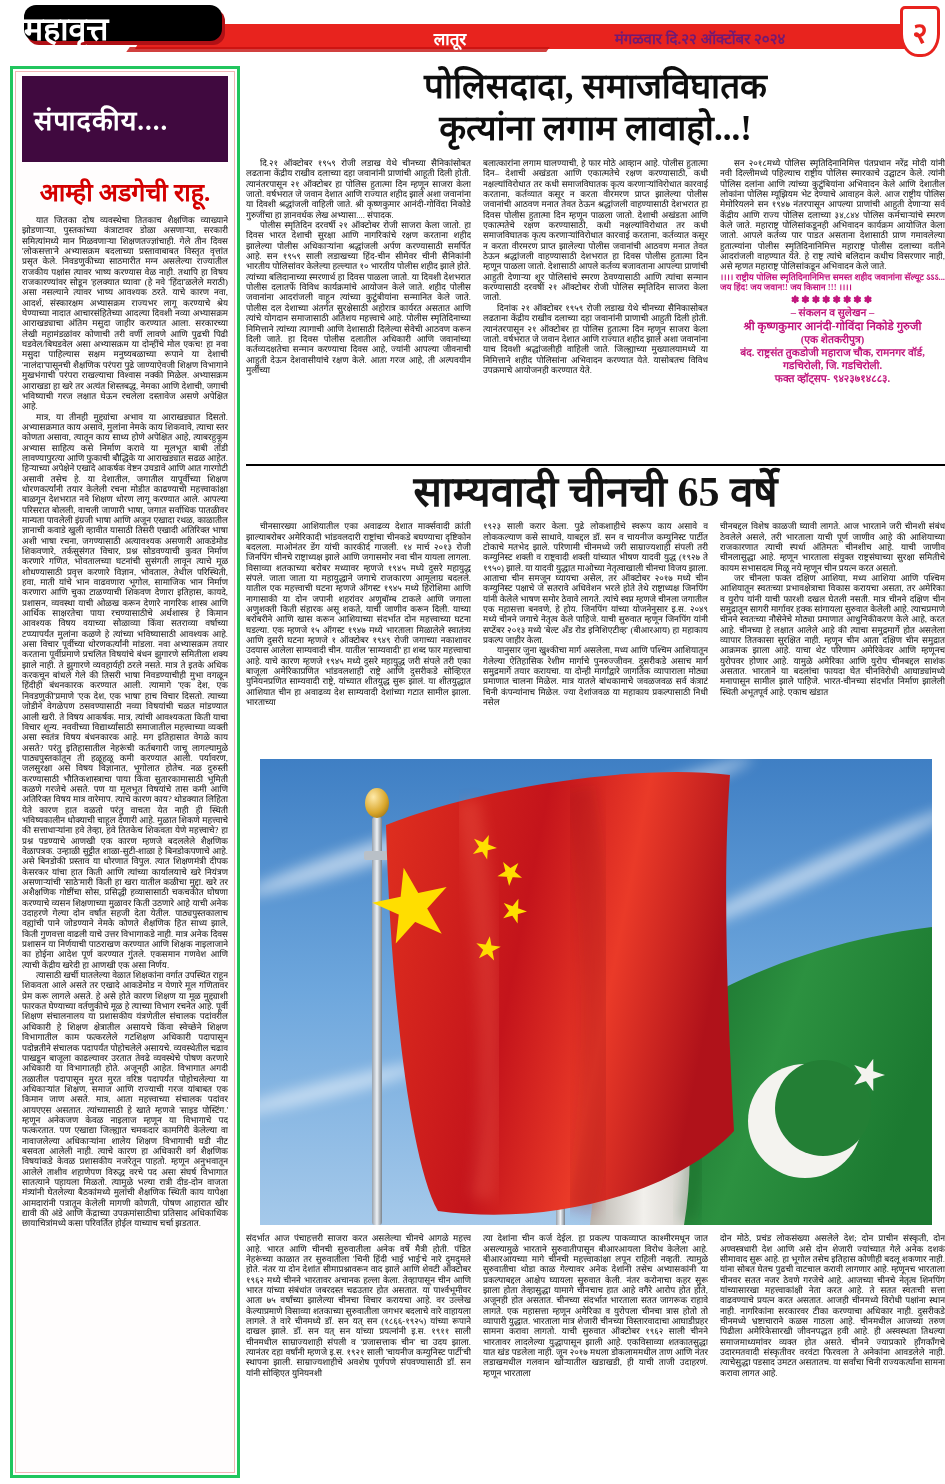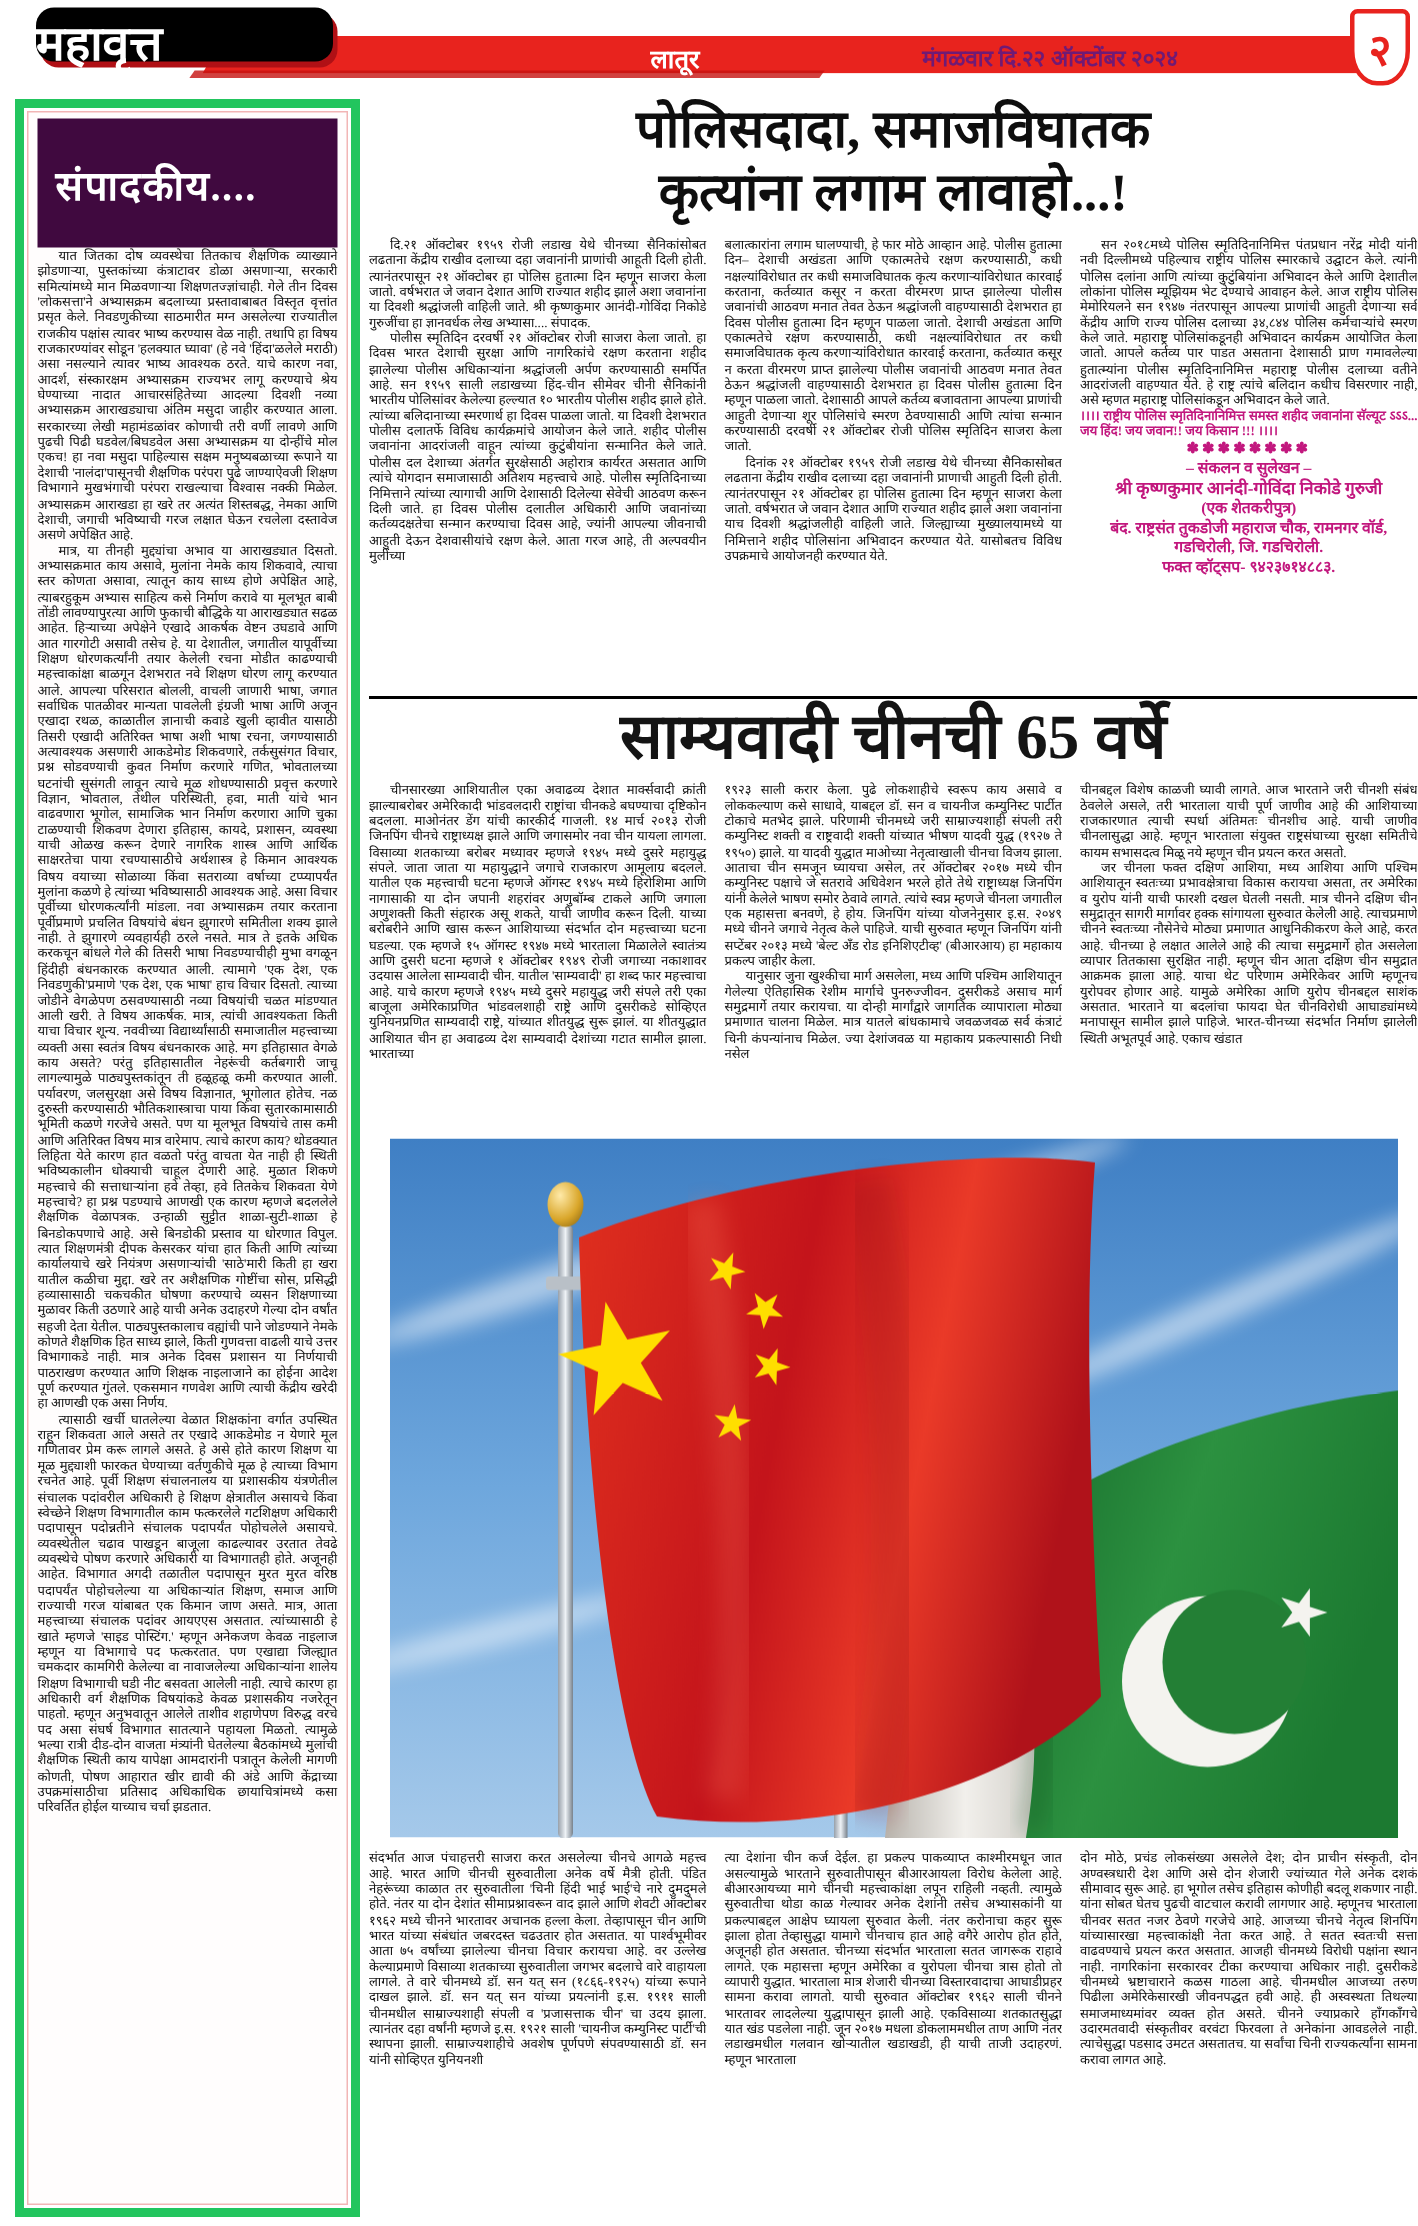--- a/index.html
+++ b/index.html
@@ -17,21 +17,21 @@
   .mast-city{position:absolute;left:380px;top:27px;width:140px;text-align:center;color:#fff;
              font-size:17px;font-weight:bold;}
   .mast-date{position:absolute;left:555px;top:28px;width:290px;text-align:center;color:#701a75;
              font-size:15px;font-weight:bold;}
   .page-badge{position:absolute;right:5px;top:6px;width:34px;height:45px;background:#fff;
               border:3px solid #e8231e;border-radius:5px 5px 45% 45%;color:#e8231e;
               font-weight:bold;font-size:29px;display:flex;align-items:center;justify-content:center;}
 
   
   .editorial{position:absolute;left:10px;top:66px;width:230px;height:1412px;background:#fffdfd;
-             border:6px solid #22c55e;box-sizing:border-box;padding:7px 9px;
+             border:3px solid #22c55e;box-sizing:border-box;padding:7px 9px;
              box-shadow:inset 0 0 0 2px #ffffff,inset 0 0 0 3px #f2b5b5;}
   .ed-head{background:#40093f;color:#fff;font-size:27px;font-weight:bold;height:86px;
            display:flex;align-items:center;padding-left:12px;letter-spacing:1px;}
   .ed-title{color:#d40000;font-size:25px;font-weight:bold;text-align:center;margin:12px 0 7px;}
   .ed-body{font-size:8.7px;line-height:10.35px;text-align:justify;height:1246px;overflow:hidden;}
   .ed-body p{margin:0;text-indent:14px;}
 
   
   .main{position:absolute;left:246px;top:60px;width:699px;}
   .headline1{margin:6px 0 8px;font-size:35px;line-height:1.2;font-weight:bold;text-align:center;color:#0e0e0e;}
@@ -63,20 +63,21 @@
     <div class="mast-bar"></div>
     <div class="mast-bar-shadow"></div>
     <div class="mast-box">महावृत्त</div>
     <div class="mast-city">लातूर</div>
     <div class="mast-date">मंगळवार दि.२२ ऑक्टोंबर २०२४</div>
     <div class="page-badge">२</div>
   </header>
 
   <aside class="editorial">
     <div class="ed-head">संपादकीय....</div>
+    <h2 class="ed-title">आम्ही अडगेची राहू.</h2>
     <div class="ed-body">
       <p>यात जितका दोष व्यवस्थेचा तितकाच शैक्षणिक व्याख्याने झोडणाऱ्या, पुस्तकांच्या कंत्राटावर डोळा असणाऱ्या, सरकारी समित्यांमध्ये मान मिळवणाऱ्या शिक्षणतज्ज्ञांचाही. गेले तीन दिवस 'लोकसत्ता'ने अभ्यासक्रम बदलाच्या प्रस्तावाबाबत विस्तृत वृत्तांत प्रसृत केले. निवडणुकीच्या साठमारीत मग्न असलेल्या राज्यातील राजकीय पक्षांस त्यावर भाष्य करण्यास वेळ नाही. तथापि हा विषय राजकारण्यांवर सोडून 'हलक्यात घ्यावा' (हे नवे 'हिंदा'ळलेले मराठी) असा नसल्याने त्यावर भाष्य आवश्यक ठरते. याचे कारण नवा, आदर्श, संस्कारक्षम अभ्यासक्रम राज्यभर लागू करण्याचे श्रेय घेण्याच्या नादात आचारसंहितेच्या आदल्या दिवशी नव्या अभ्यासक्रम आराखड्याचा अंतिम मसुदा जाहीर करण्यात आला. सरकारच्या लेखी महामंडळांवर कोणाची तरी वर्णी लावणे आणि पुढची पिढी घडवेल/बिघडवेल असा अभ्यासक्रम या दोन्हींचे मोल एकच! हा नवा मसुदा पाहिल्यास सक्षम मनुष्यबळाच्या रूपाने या देशाची 'नालंदा'पासूनची शैक्षणिक परंपरा पुढे जाण्याऐवजी शिक्षण विभागाने मुखभंगाची परंपरा राखल्याचा विश्वास नक्की मिळेल. अभ्यासक्रम आराखडा हा खरे तर अत्यंत शिस्तबद्ध, नेमका आणि देशाची, जगाची भविष्याची गरज लक्षात घेऊन रचलेला दस्तावेज असणे अपेक्षित आहे.</p>
       <p>मात्र, या तीनही मुद्द्यांचा अभाव या आराखड्यात दिसतो. अभ्यासक्रमात काय असावे, मुलांना नेमके काय शिकवावे, त्याचा स्तर कोणता असावा, त्यातून काय साध्य होणे अपेक्षित आहे, त्याबरहुकूम अभ्यास साहित्य कसे निर्माण करावे या मूलभूत बाबी तोंडी लावण्यापुरत्या आणि फुकाची बौद्धिके या आराखड्यात सढळ आहेत. हिऱ्याच्या अपेक्षेने एखादे आकर्षक वेष्टन उघडावे आणि आत गारगोटी असावी तसेच हे. या देशातील, जगातील यापूर्वीच्या शिक्षण धोरणकर्त्यांनी तयार केलेली रचना मोडीत काढण्याची महत्त्वाकांक्षा बाळगून देशभरात नवे शिक्षण धोरण लागू करण्यात आले. आपल्या परिसरात बोलली, वाचली जाणारी भाषा, जगात सर्वाधिक पातळीवर मान्यता पावलेली इंग्रजी भाषा आणि अजून एखादा रथळ, काळातील ज्ञानाची कवाडे खुली व्हावीत यासाठी तिसरी एखादी अतिरिक्त भाषा अशी भाषा रचना, जगण्यासाठी अत्यावश्यक असणारी आकडेमोड शिकवणारे, तर्कसुसंगत विचार, प्रश्न सोडवण्याची कुवत निर्माण करणारे गणित, भोवतालच्या घटनांची सुसंगती लावून त्याचे मूळ शोधण्यासाठी प्रवृत्त करणारे विज्ञान, भोवताल, तेथील परिस्थिती, हवा, माती यांचे भान वाढवणारा भूगोल, सामाजिक भान निर्माण करणारा आणि चुका टाळण्याची शिकवण देणारा इतिहास, कायदे, प्रशासन, व्यवस्था याची ओळख करून देणारे नागरिक शास्त्र आणि आर्थिक साक्षरतेचा पाया रचण्यासाठीचे अर्थशास्त्र हे किमान आवश्यक विषय वयाच्या सोळाव्या किंवा सतराव्या वर्षाच्या टप्प्यापर्यंत मुलांना कळणे हे त्यांच्या भविष्यासाठी आवश्यक आहे. असा विचार पूर्वीच्या धोरणकर्त्यांनी मांडला. नवा अभ्यासक्रम तयार करताना पूर्वीप्रमाणे प्रचलित विषयांचे बंधन झुगारणे समितीला शक्य झाले नाही. ते झुगारणे व्यवहार्यही ठरले नसते. मात्र ते इतके अधिक करकचून बांधले गेले की तिसरी भाषा निवडण्याचीही मुभा वगळून हिंदीही बंधनकारक करण्यात आली. त्यामागे 'एक देश, एक निवडणुकी'प्रमाणे 'एक देश, एक भाषा' हाच विचार दिसतो. त्याच्या जोडीने वेगळेपण ठसवण्यासाठी नव्या विषयांची चळत मांडण्यात आली खरी. ते विषय आकर्षक. मात्र, त्यांची आवश्यकता किती याचा विचार शून्य. नववीच्या विद्यार्थ्यांसाठी समाजातील महत्त्वाच्या व्यक्ती असा स्वतंत्र विषय बंधनकारक आहे. मग इतिहासात वेगळे काय असते? परंतु इतिहासातील नेहरूंची कर्तबगारी जाचू लागल्यामुळे पाठ्यपुस्तकांतून ती हळूहळू कमी करण्यात आली. पर्यावरण, जलसुरक्षा असे विषय विज्ञानात, भूगोलात होतेच. नळ दुरुस्ती करण्यासाठी भौतिकशास्त्राचा पाया किंवा सुतारकामासाठी भूमिती कळणे गरजेचे असते. पण या मूलभूत विषयांचे तास कमी आणि अतिरिक्त विषय मात्र वारेमाप. त्याचे कारण काय? थोडक्यात लिहिता येते कारण हात वळतो परंतु वाचता येत नाही ही स्थिती भविष्यकालीन धोक्याची चाहूल देणारी आहे. मुळात शिकणे महत्त्वाचे की सत्ताधाऱ्यांना हवे तेव्हा, हवे तितकेच शिकवता येणे महत्त्वाचे? हा प्रश्न पडण्याचे आणखी एक कारण म्हणजे बदललेले शैक्षणिक वेळापत्रक. उन्हाळी सुट्टीत शाळा-सुटी-शाळा हे बिनडोकपणाचे आहे. असे बिनडोकी प्रस्ताव या धोरणात विपुल. त्यात शिक्षणमंत्री दीपक केसरकर यांचा हात किती आणि त्यांच्या कार्यालयाचे खरे नियंत्रण असणाऱ्यांची 'साठे'मारी किती हा खरा यातील कळीचा मुद्दा. खरे तर अशैक्षणिक गोष्टींचा सोस, प्रसिद्धी हव्यासासाठी चकचकीत घोषणा करण्याचे व्यसन शिक्षणाच्या मुळावर किती उठणारे आहे याची अनेक उदाहरणे गेल्या दोन वर्षांत सहजी देता येतील. पाठ्यपुस्तकालाच वह्यांची पाने जोडण्याने नेमके कोणते शैक्षणिक हित साध्य झाले, किती गुणवत्ता वाढली याचे उत्तर विभागाकडे नाही. मात्र अनेक दिवस प्रशासन या निर्णयाची पाठराखण करण्यात आणि शिक्षक नाइलाजाने का होईना आदेश पूर्ण करण्यात गुंतले. एकसमान गणवेश आणि त्याची केंद्रीय खरेदी हा आणखी एक असा निर्णय.</p>
       <p>त्यासाठी खर्ची घातलेल्या वेळात शिक्षकांना वर्गात उपस्थित राहून शिकवता आले असते तर एखादे आकडेमोड न येणारे मूल गणितावर प्रेम करू लागले असते. हे असे होते कारण शिक्षण या मूळ मुद्द्याशी फारकत घेण्याच्या वर्तणुकीचे मूळ हे त्याच्या विभाग रचनेत आहे. पूर्वी शिक्षण संचालनालय या प्रशासकीय यंत्रणेतील संचालक पदांवरील अधिकारी हे शिक्षण क्षेत्रातील असायचे किंवा स्वेच्छेने शिक्षण विभागातील काम फत्करलेले गटशिक्षण अधिकारी पदापासून पदोन्नतीने संचालक पदापर्यंत पोहोचलेले असायचे. व्यवस्थेतील चढाव पाखडून बाजूला काढल्यावर उरतात तेवढे व्यवस्थेचे पोषण करणारे अधिकारी या विभागातही होते. अजूनही आहेत. विभागात अगदी तळातील पदापासून मुरत मुरत वरिष्ठ पदापर्यंत पोहोचलेल्या या अधिकाऱ्यांत शिक्षण, समाज आणि राज्याची गरज यांबाबत एक किमान जाण असते. मात्र, आता महत्त्वाच्या संचालक पदांवर आयएएस असतात. त्यांच्यासाठी हे खाते म्हणजे 'साइड पोस्टिंग.' म्हणून अनेकजण केवळ नाइलाज म्हणून या विभागाचे पद फत्करतात. पण एखाद्या जिल्ह्यात चमकदार कामगिरी केलेल्या वा नावाजलेल्या अधिकाऱ्यांना शालेय शिक्षण विभागाची घडी नीट बसवता आलेली नाही. त्याचे कारण हा अधिकारी वर्ग शैक्षणिक विषयांकडे केवळ प्रशासकीय नजरेतून पाहतो. म्हणून अनुभवातून आलेले ताशीव शहाणेपण विरुद्ध वरचे पद असा संघर्ष विभागात सातत्याने पहायला मिळतो. त्यामुळे भल्या रात्री दीड-दोन वाजता मंत्र्यांनी घेतलेल्या बैठकांमध्ये मुलांची शैक्षणिक स्थिती काय यापेक्षा आमदारांनी पत्रातून केलेली मागणी कोणती, पोषण आहारात खीर द्यावी की अंडे आणि केंद्राच्या उपक्रमांसाठीचा प्रतिसाद अधिकाधिक छायाचित्रांमध्ये कसा परिवर्तित होईल याच्याच चर्चा झडतात.</p>
     </div>
   </aside>
 
   <main class="main">
 
     <h1 class="headline1"><span>पोलिसदादा, समाजविघातक</span><br><span>कृत्यांना लगाम लावाहो...!</span></h1>

